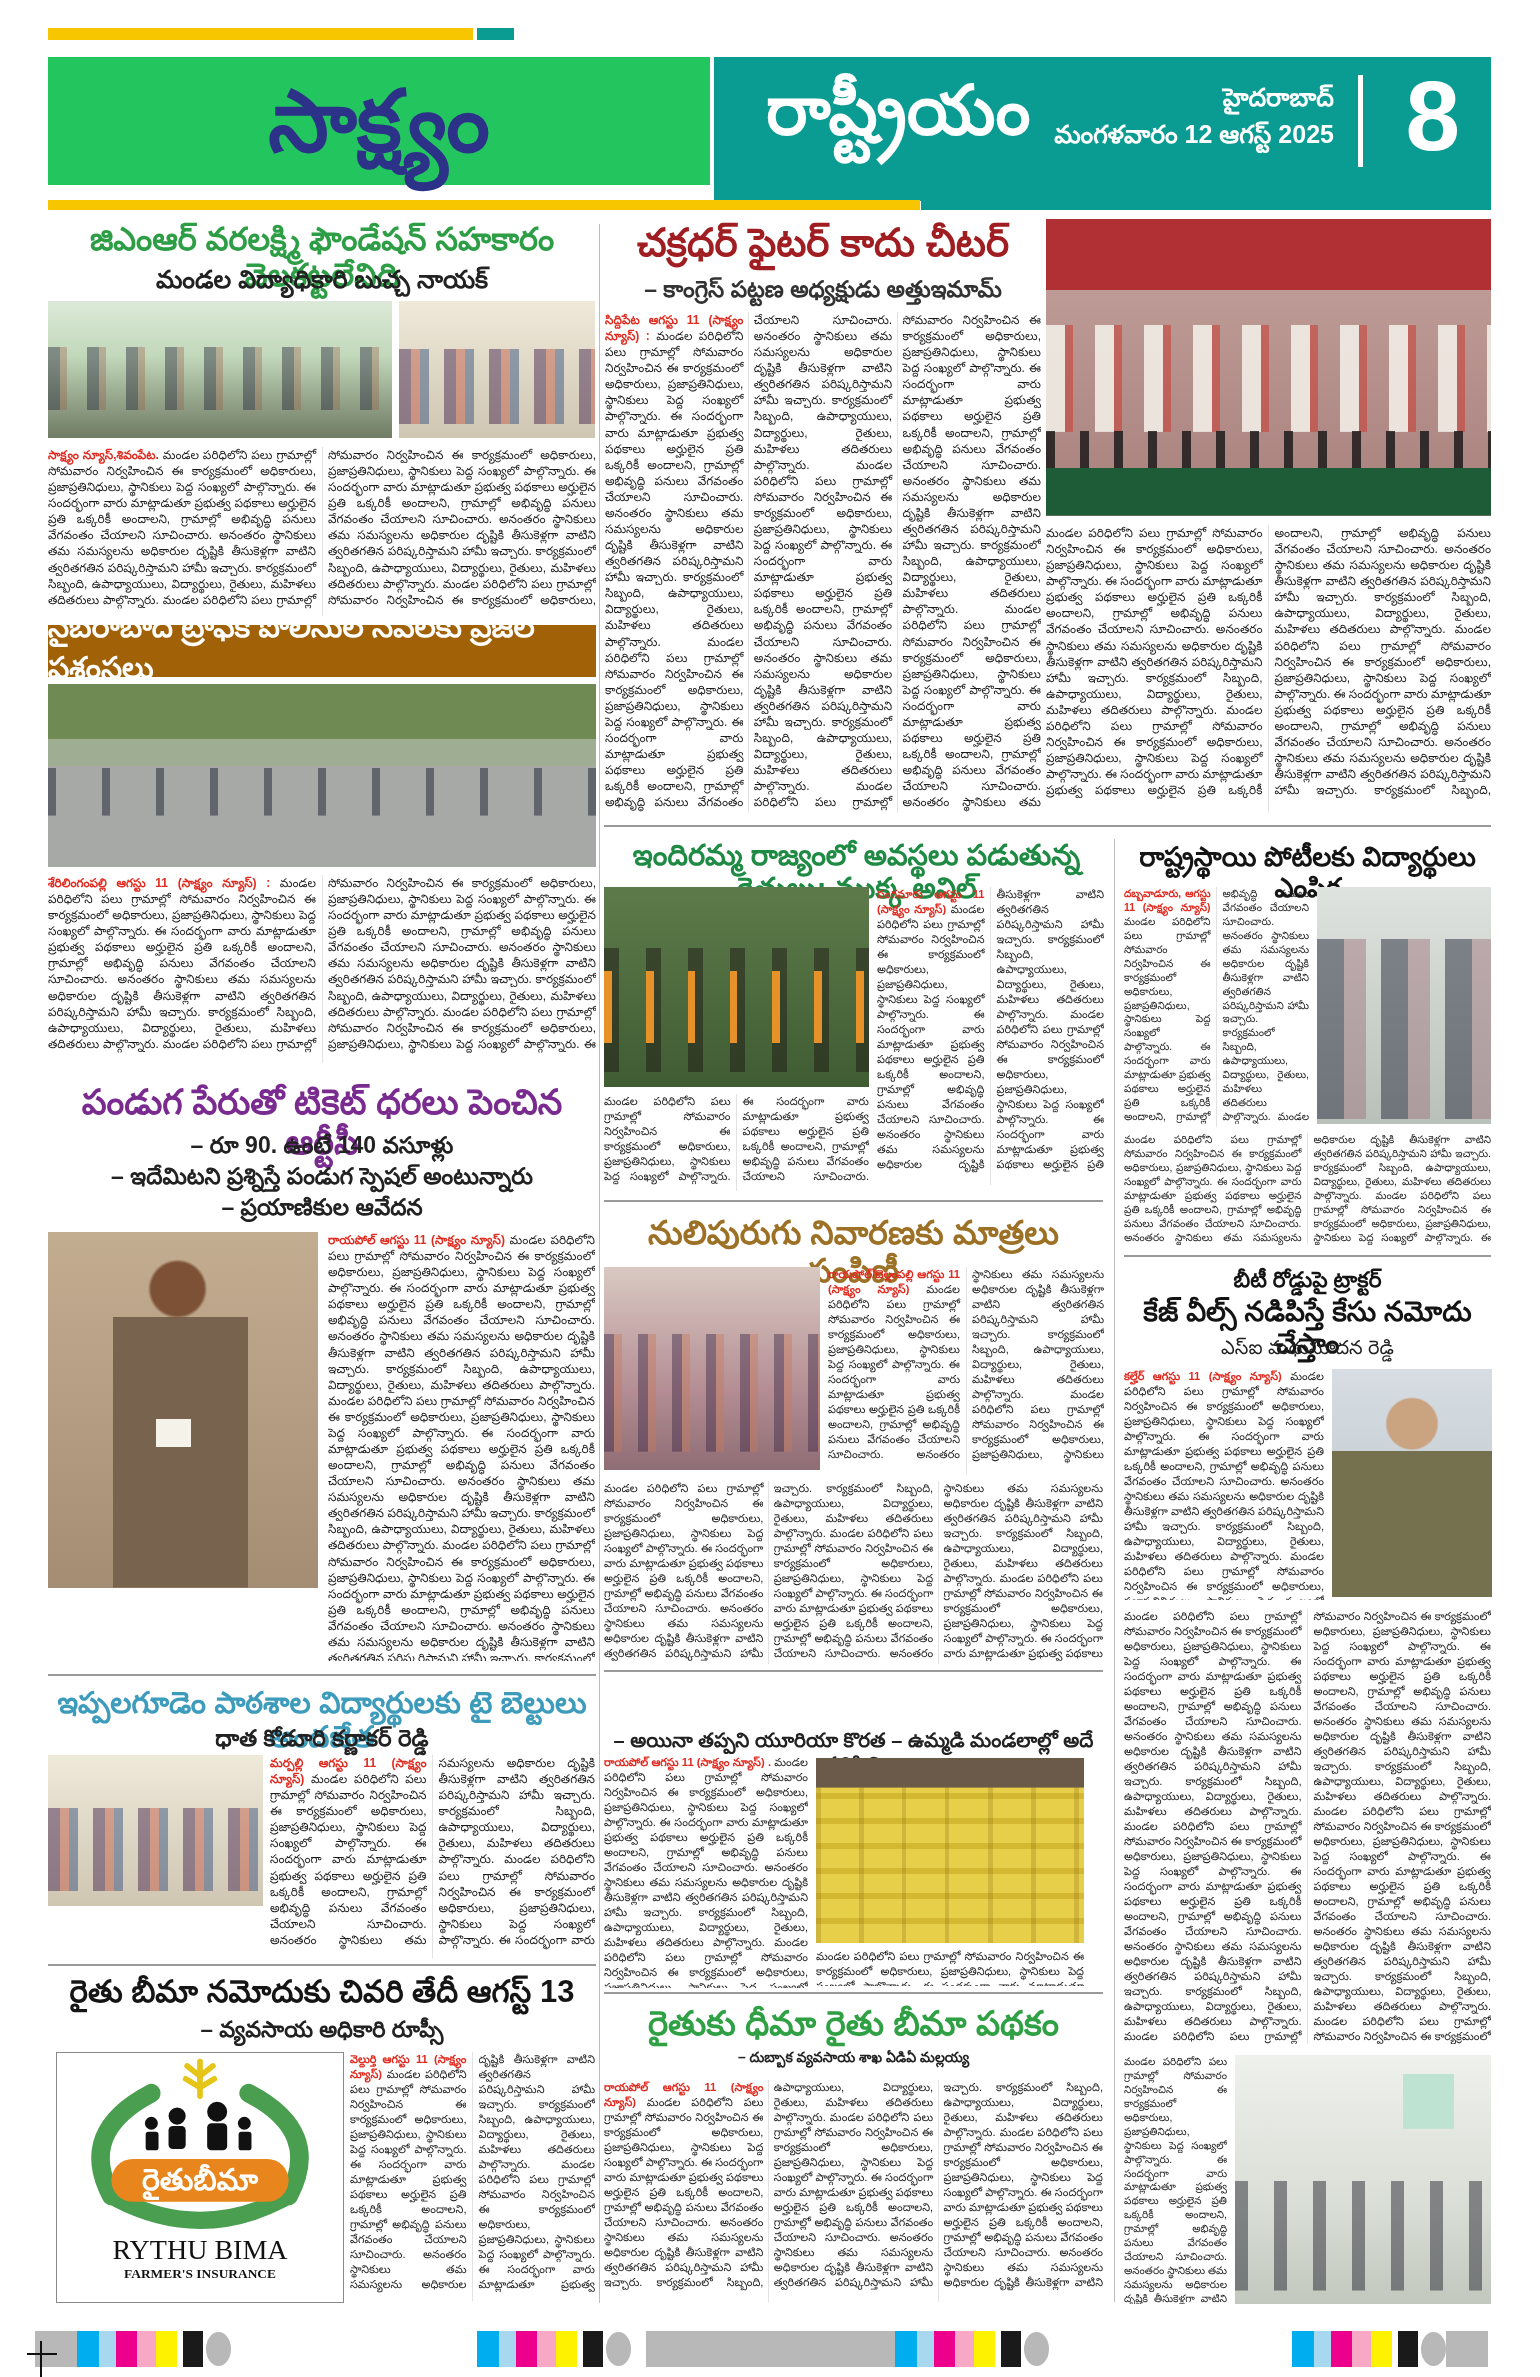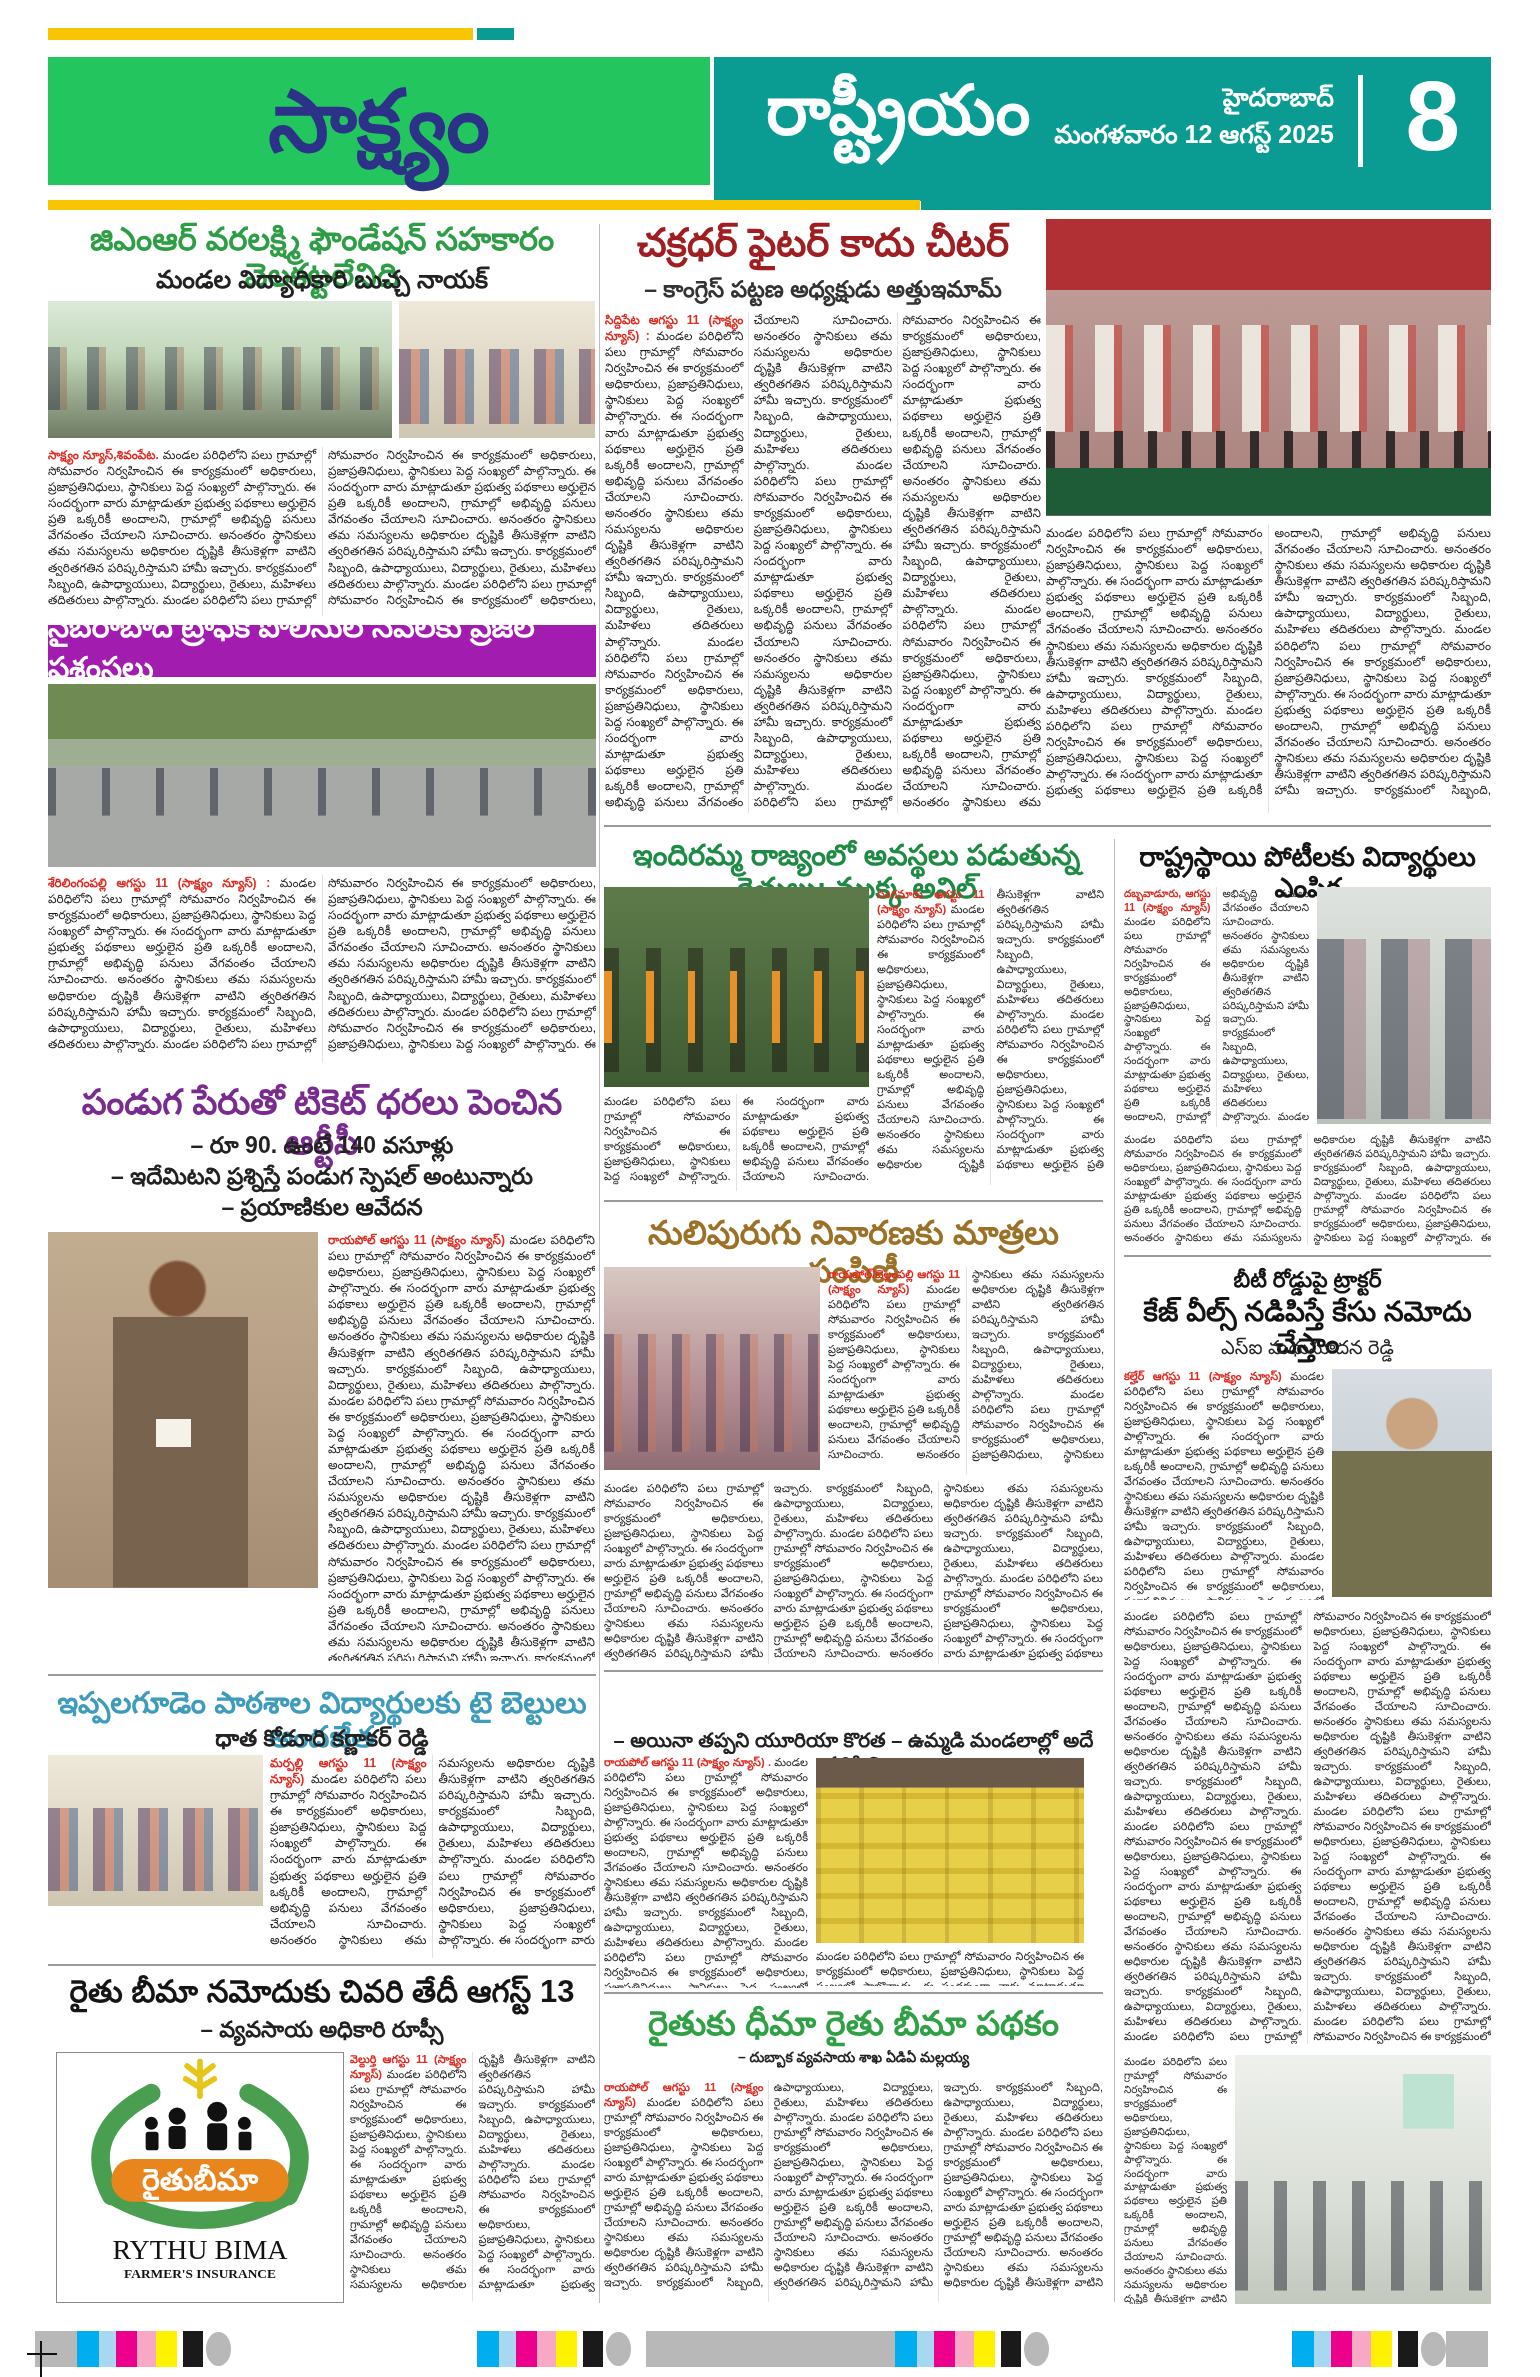--- a/index.html
+++ b/index.html
@@ -19,21 +19,21 @@
   .strip{position:absolute;height:12px}
   .brand-box{position:absolute;left:48px;top:57px;width:662px;height:128px;background:#22c55e;
              display:flex;align-items:center;justify-content:center}
   .brand{font-size:86px;font-weight:700;color:#2B3287;line-height:1}
   .section-box{position:absolute;left:714px;top:57px;width:777px;height:144px;background:#0A9C92;color:#fff}
   .section-title{position:absolute;left:52px;top:13.4px;font-size:69px;font-weight:700;line-height:1.2}
   .date-block{position:absolute;right:157px;top:22.4px;text-align:right;font-size:25px;font-weight:700;line-height:1.45}
   .pg-sep{position:absolute;right:128px;top:18px;width:5.2px;height:92px;background:#fff}
   .pg-num{position:absolute;right:31px;top:6px;font-size:98px;font-weight:700;line-height:1.1}
   
-  .banner{position:absolute;background:#a21caf;color:#fff;display:flex;align-items:center;justify-content:center;
+  .banner{position:absolute;background:#a16207;color:#fff;display:flex;align-items:center;justify-content:center;
           font-weight:700;font-size:30px}
   
   .ph-classroom{background:
     repeating-linear-gradient(90deg, rgba(30,30,52,.42) 0 12px, rgba(150,90,70,.34) 12px 19.4px, transparent 19.4px 39px) 0 62%/100% 46% no-repeat,
     linear-gradient(180deg,#dce9d8,#c2d8bb 40%,#97a88d 70%,#707b64)}
   .ph-outside{background:
     repeating-linear-gradient(90deg, rgba(70,40,80,.5) 0 12px, rgba(190,80,60,.45) 12px 21px, rgba(40,70,120,.45) 21px 30px, transparent 30px 45px) 0 78%/100% 55% no-repeat,
     linear-gradient(180deg,#efe9da,#cfc6b2)}
   .ph-street{background:
     repeating-linear-gradient(90deg, rgba(40,45,60,.55) 0 7.5px, transparent 7.5px 54px) 0 62%/100% 26% no-repeat,

